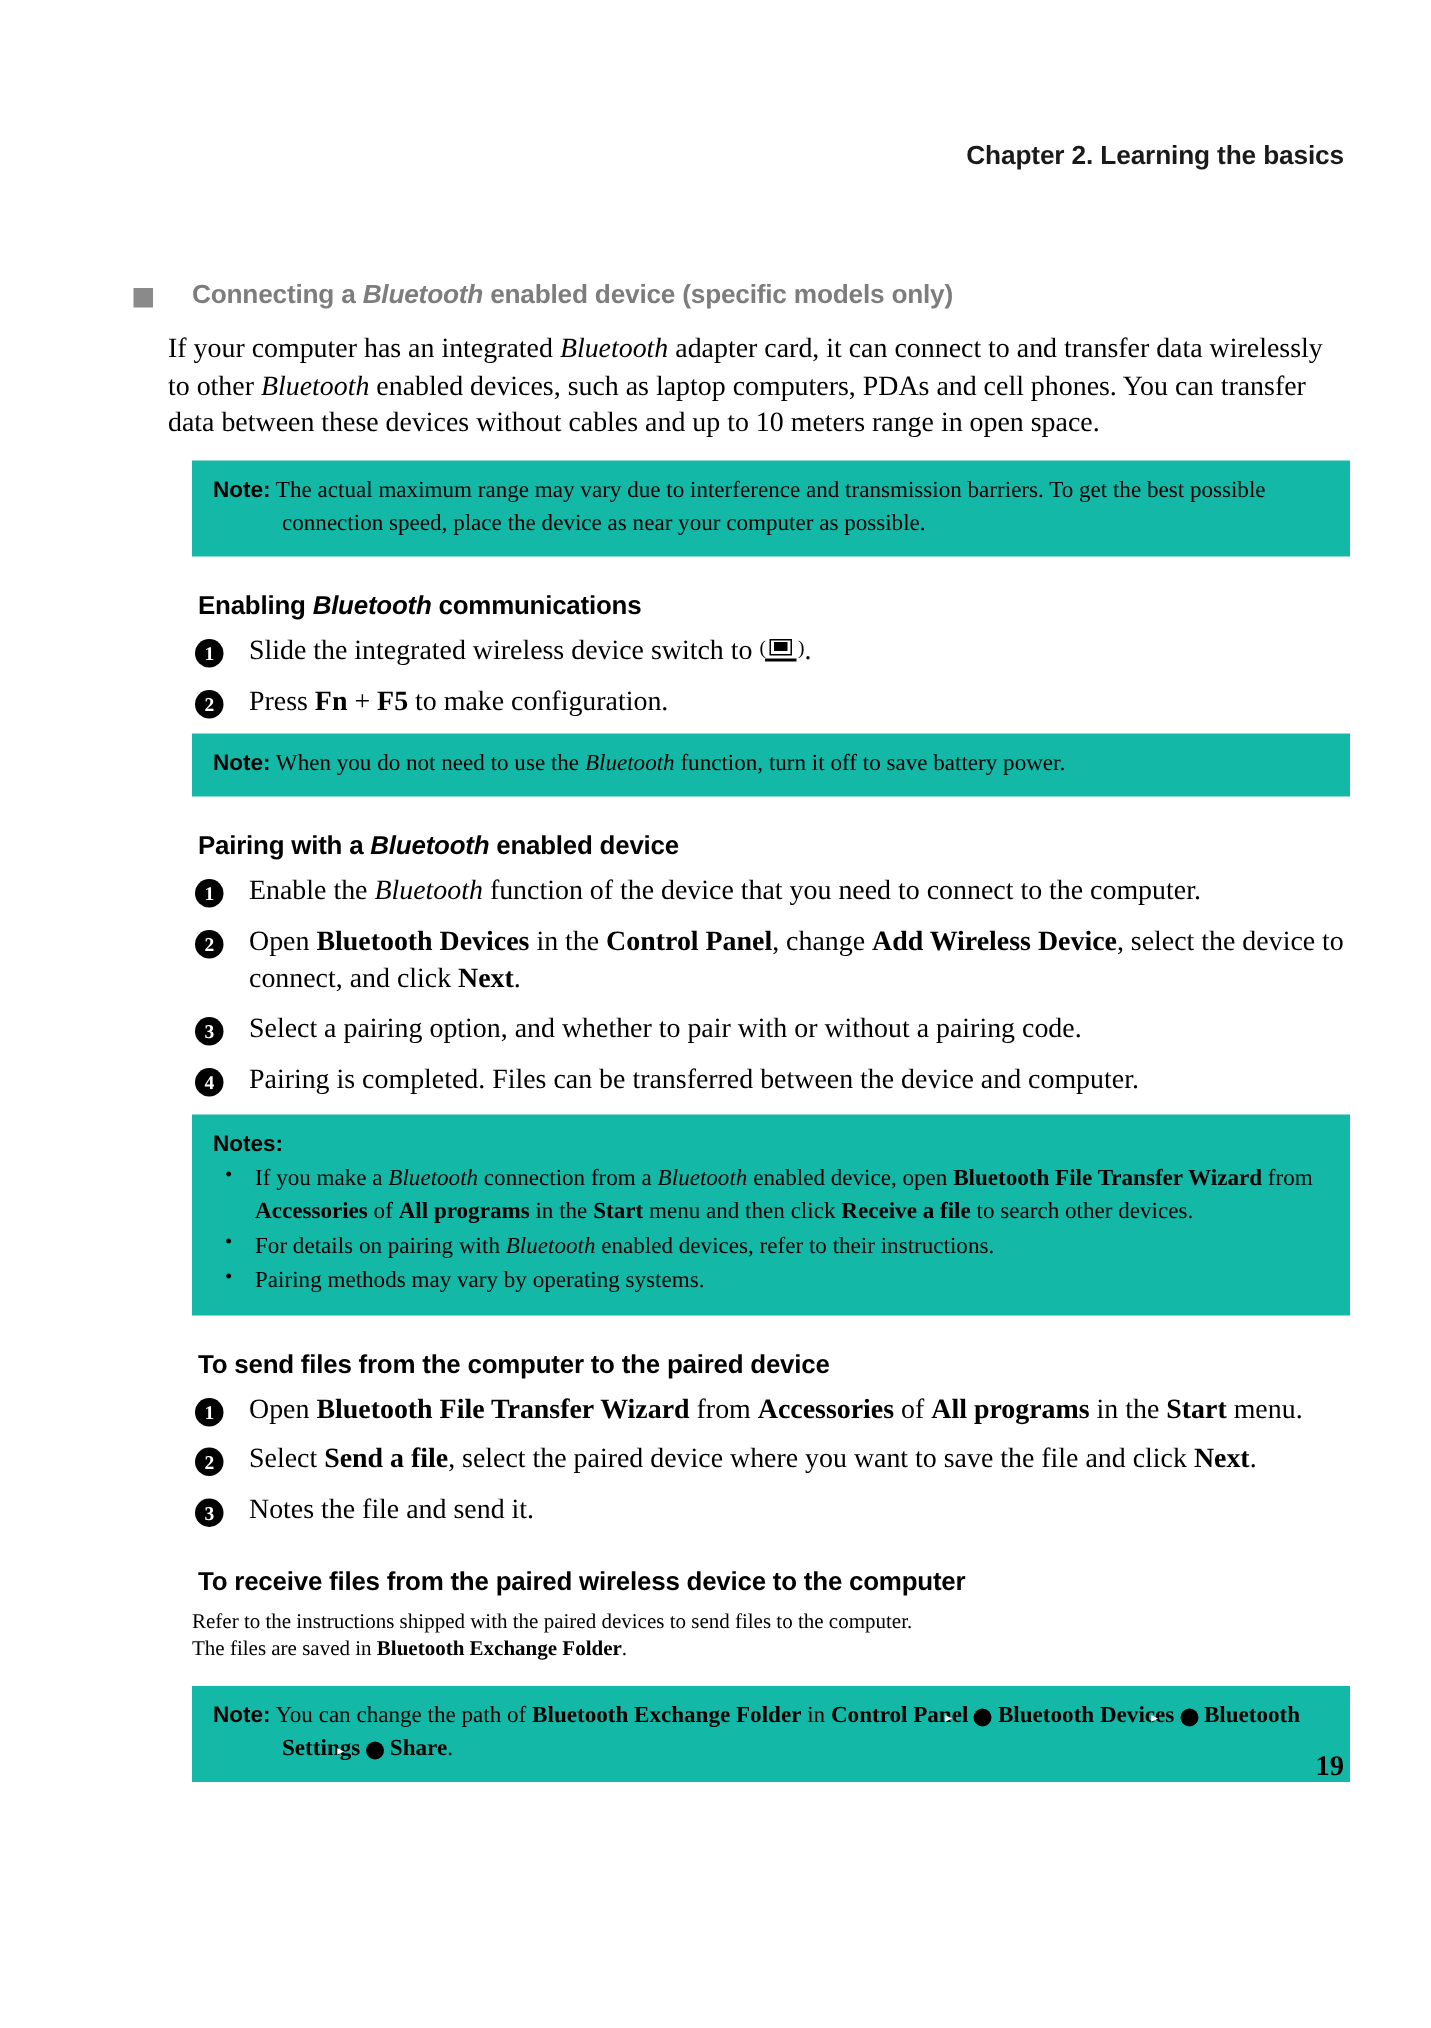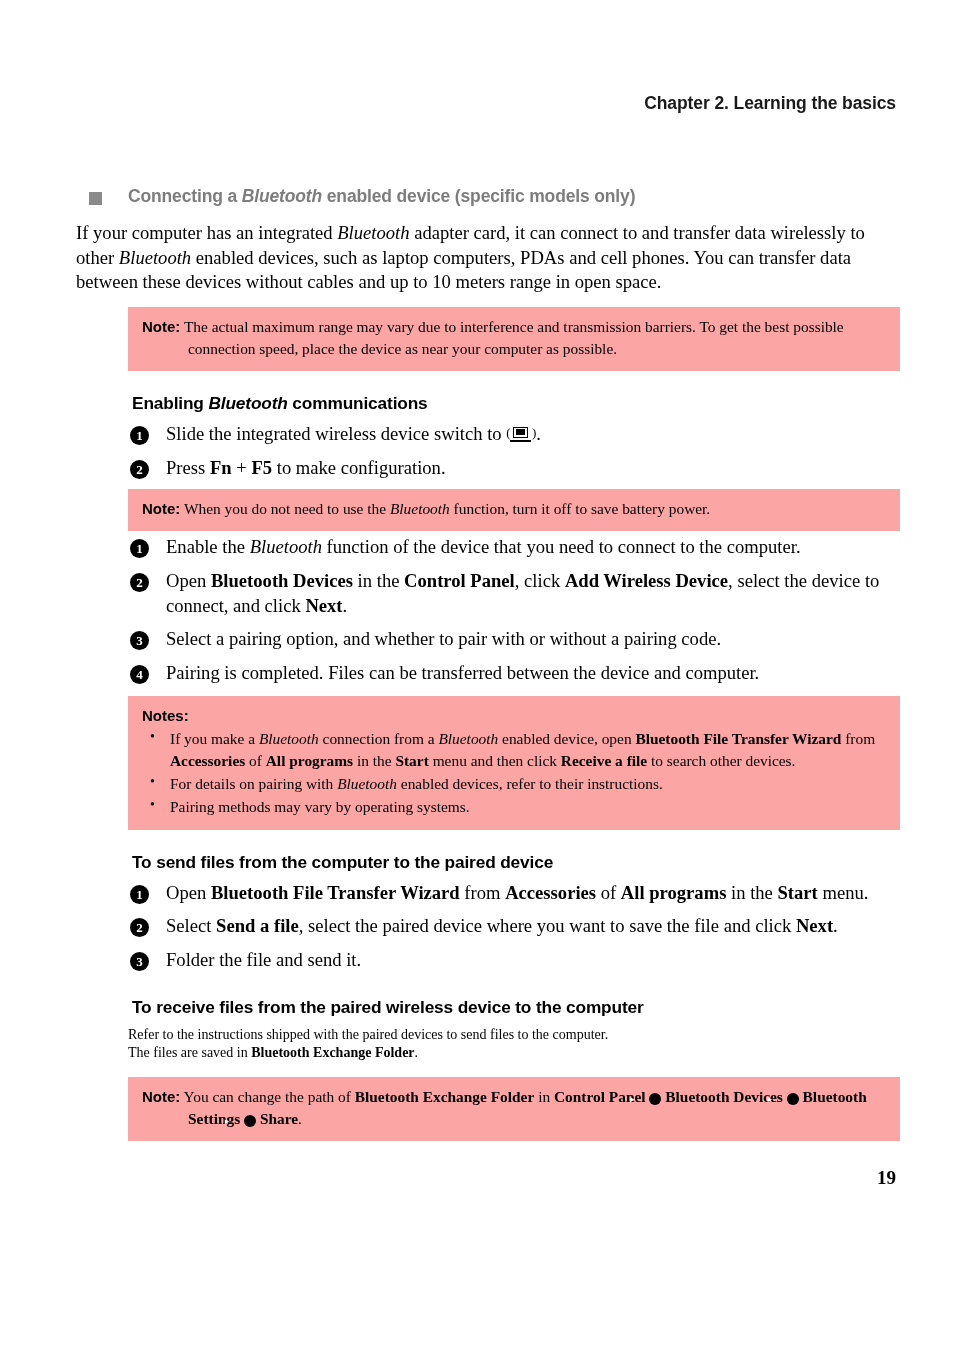--- a/index.html
+++ b/index.html
@@ -55,31 +55,31 @@
     width: 13px;
     height: 13px;
     background: #8a8a8a;
     display: block;
   }
   .section-head em { font-style: italic; }
 
   
   .body-p {
     margin: 0 0 12px 0;
-    padding: 0 56px 0 76px;
+    padding: 0 56px 0 112px;
     font-size: 18.6px;
     line-height: 1.33;
     text-align: left;
   }
   .body-p em { font-style: italic; }
 
   
   .note {
     margin: 0 0 4px 0;
-    background: #fca5a5;
+    background: #14b8a6;
     padding: 9px 14px 11px 14px;
     box-sizing: border-box;
     margin-left: 128px;
     margin-right: 54px;
     font-size: 15.4px;
     line-height: 1.42;
   }
   .note .lbl {
     font-family: "Liberation Sans", sans-serif;
     font-weight: bold;
@@ -265,27 +265,28 @@
       </li>
       <li>
         <span class="num">2</span><span>Press </span><b>Fn</b><span> + </span><b>F5</b><span> to make configuration.</span>
       </li>
     </ol>
 
     <div class="note" style="margin-top:6px;">
       <span class="hang"><span class="lbl">Note:</span> <span>When you do not need to use the </span><em>Bluetooth</em><span> function, turn it off to save battery power.</span></span>
     </div>
 
+    <div class="sub-head"><span>Pairing with a </span><em>Bluetooth</em><span> enabled device</span></div>
 
     <ol class="steps">
       <li>
         <span class="num">1</span><span>Enable the </span><em>Bluetooth</em><span> function of the device that you need to connect to the computer.</span>
       </li>
       <li>
-        <span class="num">2</span><span>Open </span><b>Bluetooth Devices</b><span> in the </span><b>Control Panel</b><span>, click </span><b>Add Wireless Device</b><span>, select the device to connect, and click </span><b>Next</b><span>.</span>
+        <span class="num">2</span><span>Open </span><b>Bluetooth Devices</b><span> in the </span><b>Control Panel</b><span>, change </span><b>Add Wireless Device</b><span>, select the device to connect, and click </span><b>Next</b><span>.</span>
       </li>
       <li>
         <span class="num">3</span><span>Select a pairing option, and whether to pair with or without a pairing code.</span>
       </li>
       <li>
         <span class="num">4</span><span>Pairing is completed. Files can be transferred between the device and computer.</span>
       </li>
     </ol>
 
     <div class="note" style="margin-top:10px;">
@@ -306,21 +307,21 @@
     <div class="sub-head">To send files from the computer to the paired device</div>
 
     <ol class="steps">
       <li>
         <span class="num">1</span><span>Open </span><b>Bluetooth File Transfer Wizard</b><span> from </span><b>Accessories</b><span> of </span><b>All programs</b><span> in the </span><b>Start</b><span> menu.</span>
       </li>
       <li>
         <span class="num">2</span><span>Select </span><b>Send a file</b><span>, select the paired device where you want to save the file and click </span><b>Next</b><span>.</span>
       </li>
       <li>
-        <span class="num">3</span><span>Folder the file and send it.</span>
+        <span class="num">3</span><span>Notes the file and send it.</span>
       </li>
     </ol>
 
     <div class="sub-head" style="margin-top:24px;">To receive files from the paired wireless device to the computer</div>
 
     <div class="plain-lines">
       <span>Refer to the instructions shipped with the paired devices to send files to the computer.</span><br><span>The files are saved in </span><b>Bluetooth Exchange Folder</b><span>.</span>
     </div>
 
     <div class="note">

